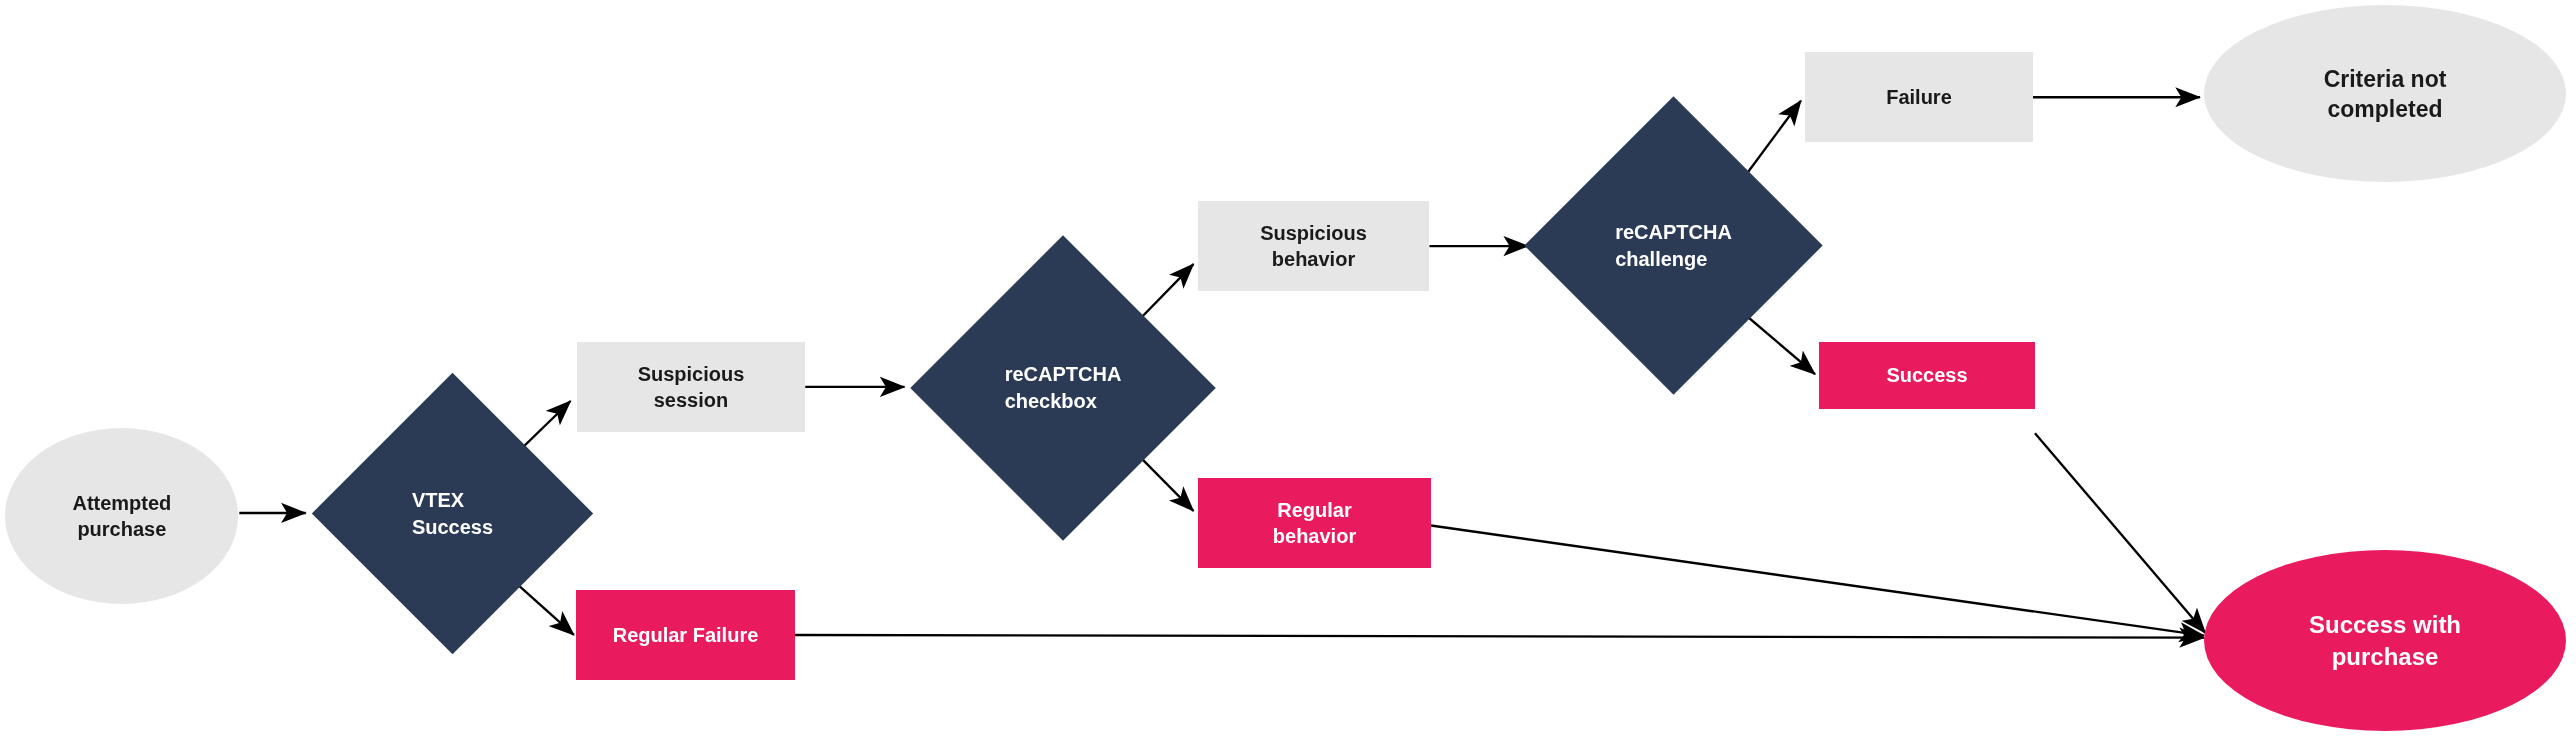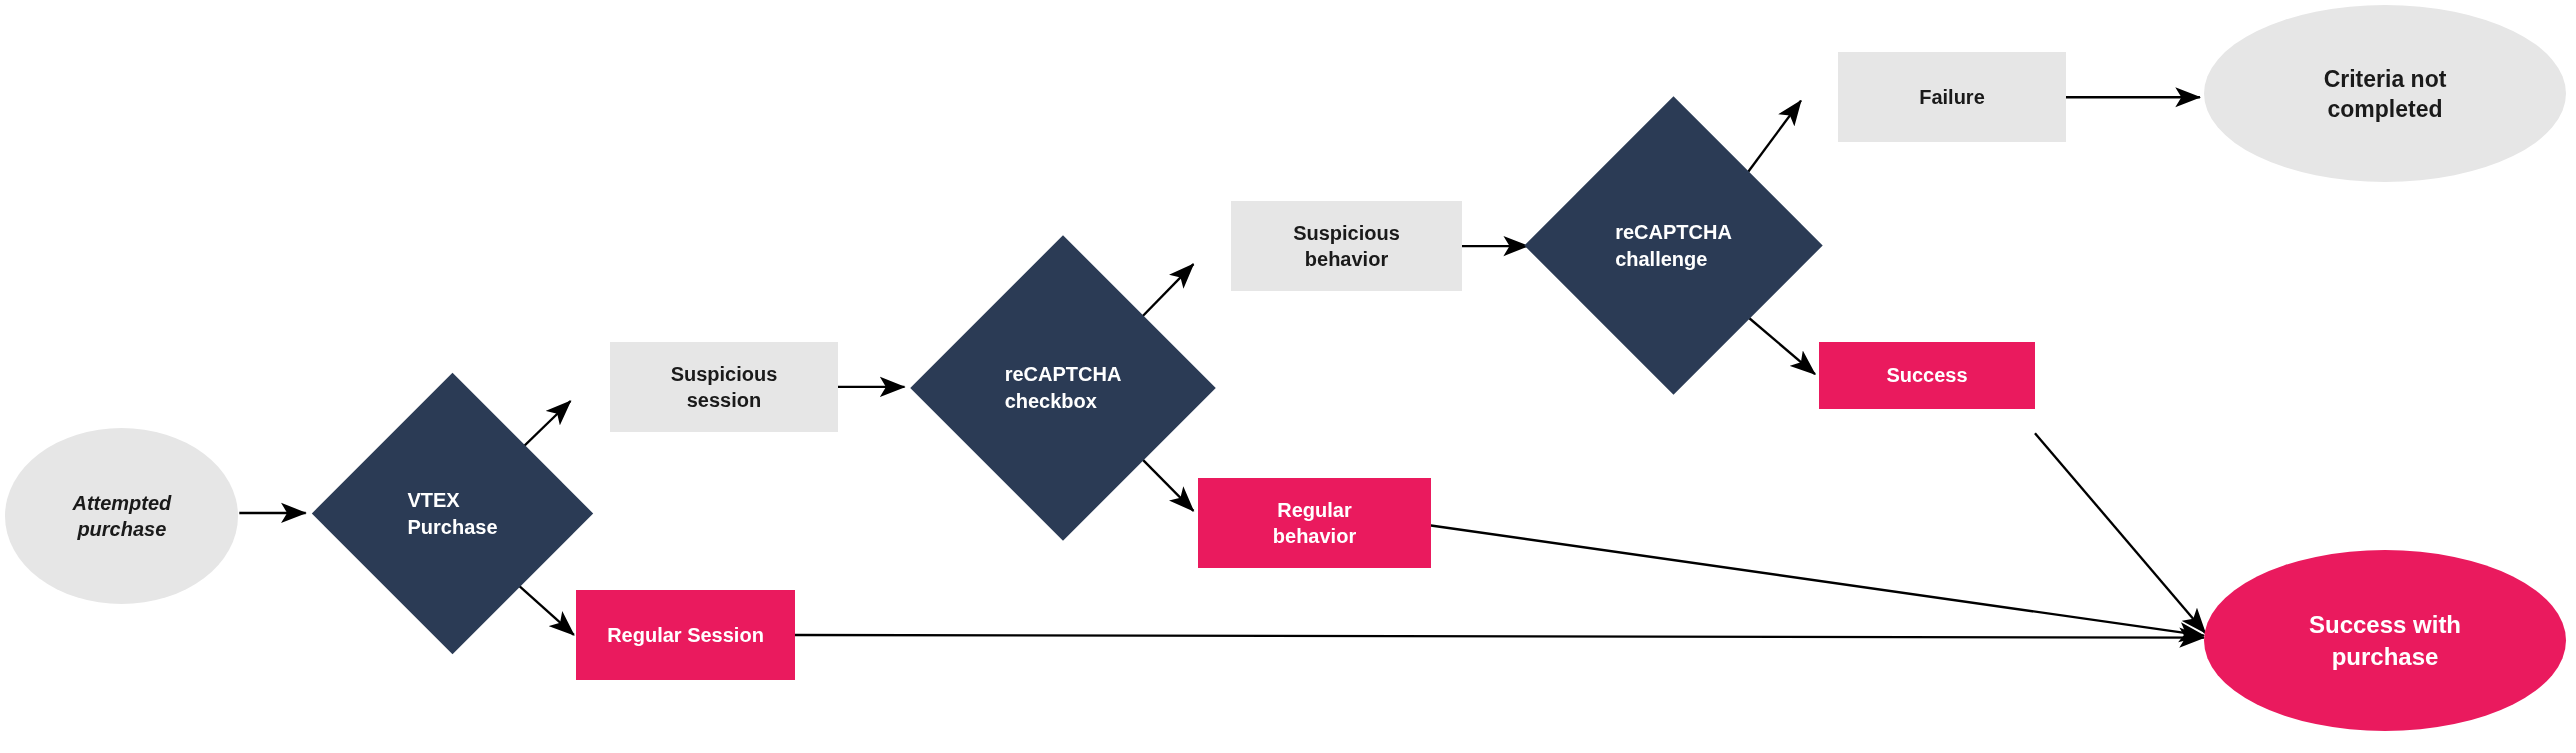--- a/index.html
+++ b/index.html
@@ -35,21 +35,20 @@
     line-height: 1.32;
     white-space: pre-line;
   }
   
   .rect {
     font-weight: bold;
   }
   .rect.gray {
     background: #e6e6e6;
     color: #1a1a1a;
-    margin-left: 33px;
   }
   .rect.pink {
     background: #ea1a5e;
     color: #ffffff;
   }
   
   .diamond-wrap {
     position: absolute;
   }
   .diamond-shape {
@@ -109,30 +108,30 @@
         <polyline points="2131,367 2278,367" fill="none" stroke="#000000" stroke-width="3.5" marker-end="url(#arrowhead)"></polyline>
         <polyline points="2605,258 2685,150" fill="none" stroke="#000000" stroke-width="3.5" marker-end="url(#arrowhead)"></polyline>
         <polyline points="2605,472 2706,558" fill="none" stroke="#000000" stroke-width="3.5" marker-end="url(#arrowhead)"></polyline>
         <polyline points="3030,145 3280,145" fill="none" stroke="#000000" stroke-width="3.5" marker-end="url(#arrowhead)"></polyline>
         <polyline points="3034,646 3288,944" fill="none" stroke="#000000" stroke-width="3.5" marker-end="url(#arrowhead)"></polyline>
         <polyline points="2107,780 3286,948" fill="none" stroke="#000000" stroke-width="3.5" marker-end="url(#arrowhead)"></polyline>
         <polyline points="1184,947 3286,951" fill="none" stroke="#000000" stroke-width="3.5" marker-end="url(#arrowhead)"></polyline>
       </g>
   </svg>
   <div id="node-layer">
-      <div class="node ellipse gray" style="left: 5.4px; top: 428px; width: 233px; height: 176px; font-size: 20px; background: rgb(230, 230, 230); color: rgb(26, 26, 26); font-style: italic;"><span>Attempted
+      <div class="node ellipse gray" style="left: 5.4px; top: 428px; width: 233px; height: 176px; font-size: 20px; background: rgb(230, 230, 230); color: rgb(26, 26, 26);"><span>Attempted
 purchase</span></div>
       <div class="diamond-wrap" style="left: 353px; top: 414px; width: 199px; height: 199px;">
         <div class="diamond-shape" style="background: rgb(43, 59, 85);"></div>
         <div class="diamond-label" style="font-size: 20px;">VTEX
-Purchase</div>
+Success</div>
       </div>
       <div class="node rect gray" style="left: 577px; top: 342px; width: 228px; height: 90px; font-size: 20px; background: rgb(230, 230, 230); color: rgb(26, 26, 26);"><span>Suspicious
 session</span></div>
-      <div class="node rect pink" style="left: 576px; top: 590px; width: 219px; height: 90px; font-size: 20px; background: rgb(234, 26, 94); color: rgb(255, 255, 255);"><span>Regular Session</span></div>
+      <div class="node rect pink" style="left: 576px; top: 590px; width: 219px; height: 90px; font-size: 20px; background: rgb(234, 26, 94); color: rgb(255, 255, 255);"><span>Regular Failure</span></div>
       <div class="diamond-wrap" style="left: 955px; top: 280px; width: 216px; height: 216px;">
         <div class="diamond-shape" style="background: rgb(43, 59, 85);"></div>
         <div class="diamond-label" style="font-size: 20px;">reCAPTCHA
 checkbox</div>
       </div>
       <div class="node rect gray" style="left: 1198px; top: 201px; width: 231px; height: 90px; font-size: 20px; background: rgb(230, 230, 230); color: rgb(26, 26, 26);"><span>Suspicious
 behavior</span></div>
       <div class="node rect pink" style="left: 1198px; top: 478px; width: 233px; height: 90px; font-size: 20px; background: rgb(234, 26, 94); color: rgb(255, 255, 255);"><span>Regular
 behavior</span></div>
       <div class="diamond-wrap" style="left: 1568px; top: 140px; width: 211px; height: 211px;">

